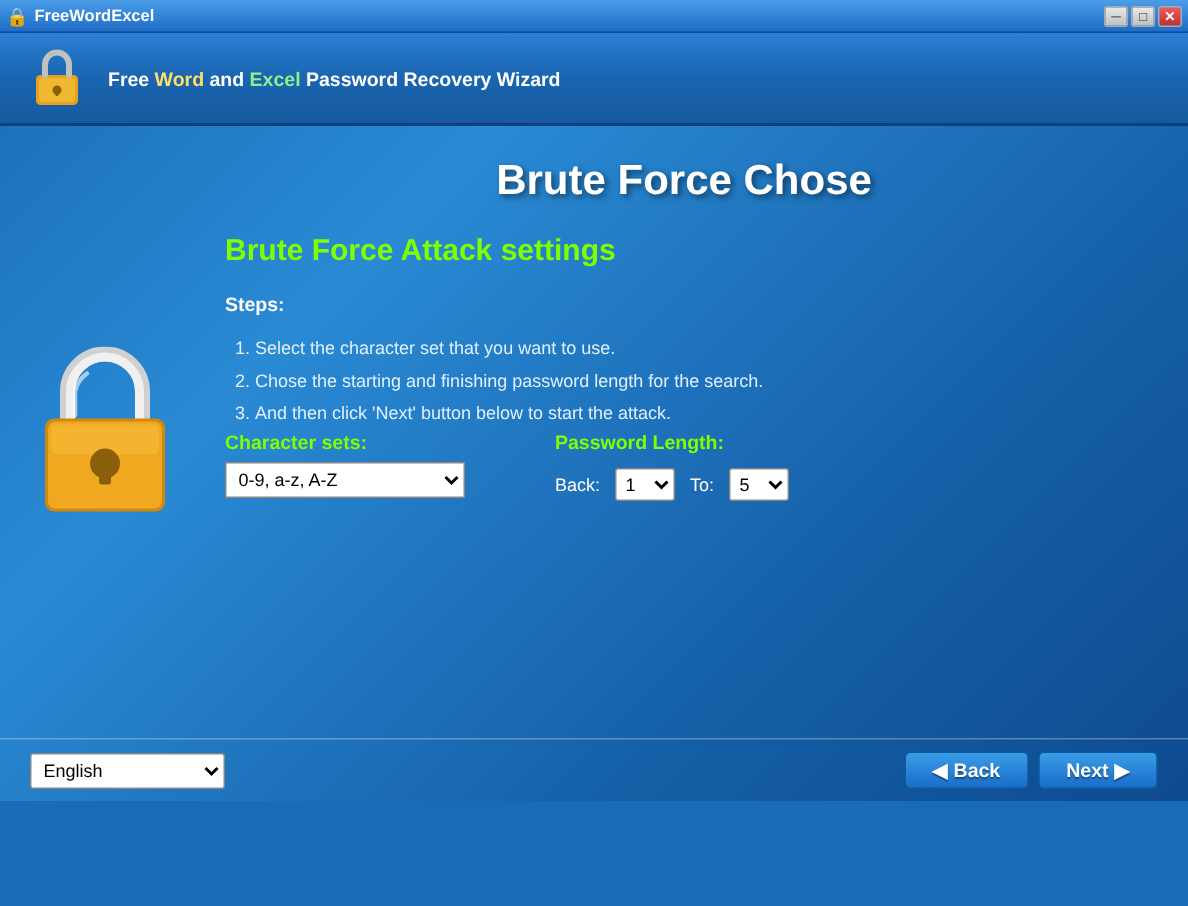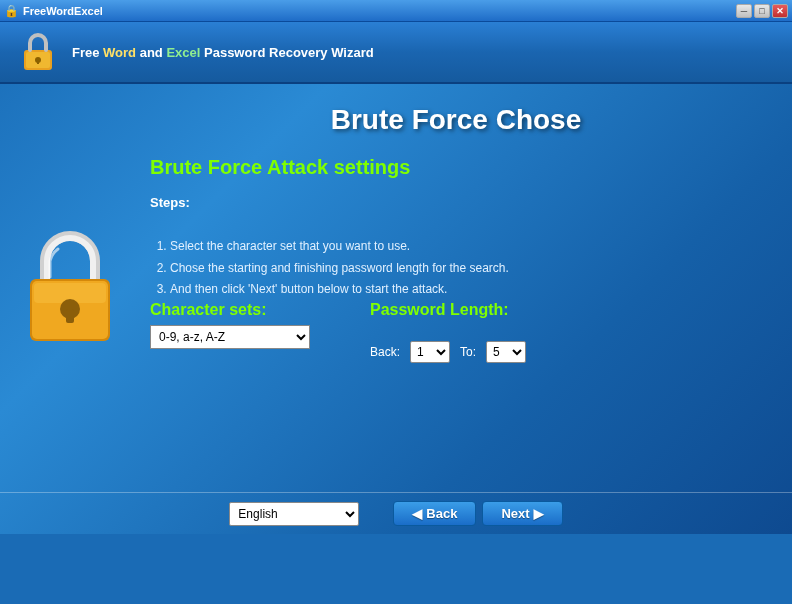--- a/index.html
+++ b/index.html
@@ -117,21 +117,21 @@
       color: #7fff00;
       font-size: 20px;
       font-weight: bold;
       margin-bottom: 16px;
     }
 
     .steps-label {
       color: #fff;
       font-size: 13px;
       font-weight: bold;
-      margin-bottom: 26px;
+      margin-bottom: 12px;
     }
 
     .steps-list {
       color: #e0f0ff;
       font-size: 12px;
       padding-left: 20px;
       line-height: 1.8;
     }
 
     .settings-row {
@@ -141,40 +141,40 @@
     }
 
     .char-set-section {
       display: flex;
       flex-direction: column;
       gap: 6px;
     }
 
     .field-label {
       color: #7fff00;
-      font-size: 16px;
+      font-size: 13px;
       font-weight: bold;
     }
 
     .char-set-select {
       background: white;
       border: 1px solid #888;
       border-radius: 0;
       padding: 2px 4px;
       font-size: 12px;
       width: 160px;
       height: 24px;
       cursor: pointer;
       appearance: auto;
     }
 
     .password-length-section {
       display: flex;
       flex-direction: column;
-      gap: 18px;
+      gap: 6px;
     }
 
     .from-to-row {
       display: flex;
       align-items: center;
       gap: 10px;
       margin-top: 4px;
     }
 
     .from-to-label {
@@ -190,21 +190,21 @@
       font-size: 12px;
       width: 40px;
       height: 22px;
       cursor: pointer;
     }
 
     
     .bottom-area {
       display: flex;
       align-items: center;
-      justify-content: center;
+      justify-content: space-between;
       padding: 8px 20px;
       border-top: 1px solid rgba(255,255,255,0.3);
       margin-top: auto;
       gap: 34px;
     }
 
     .lang-select-wrapper {
       display: flex;
       align-items: center;
     }

